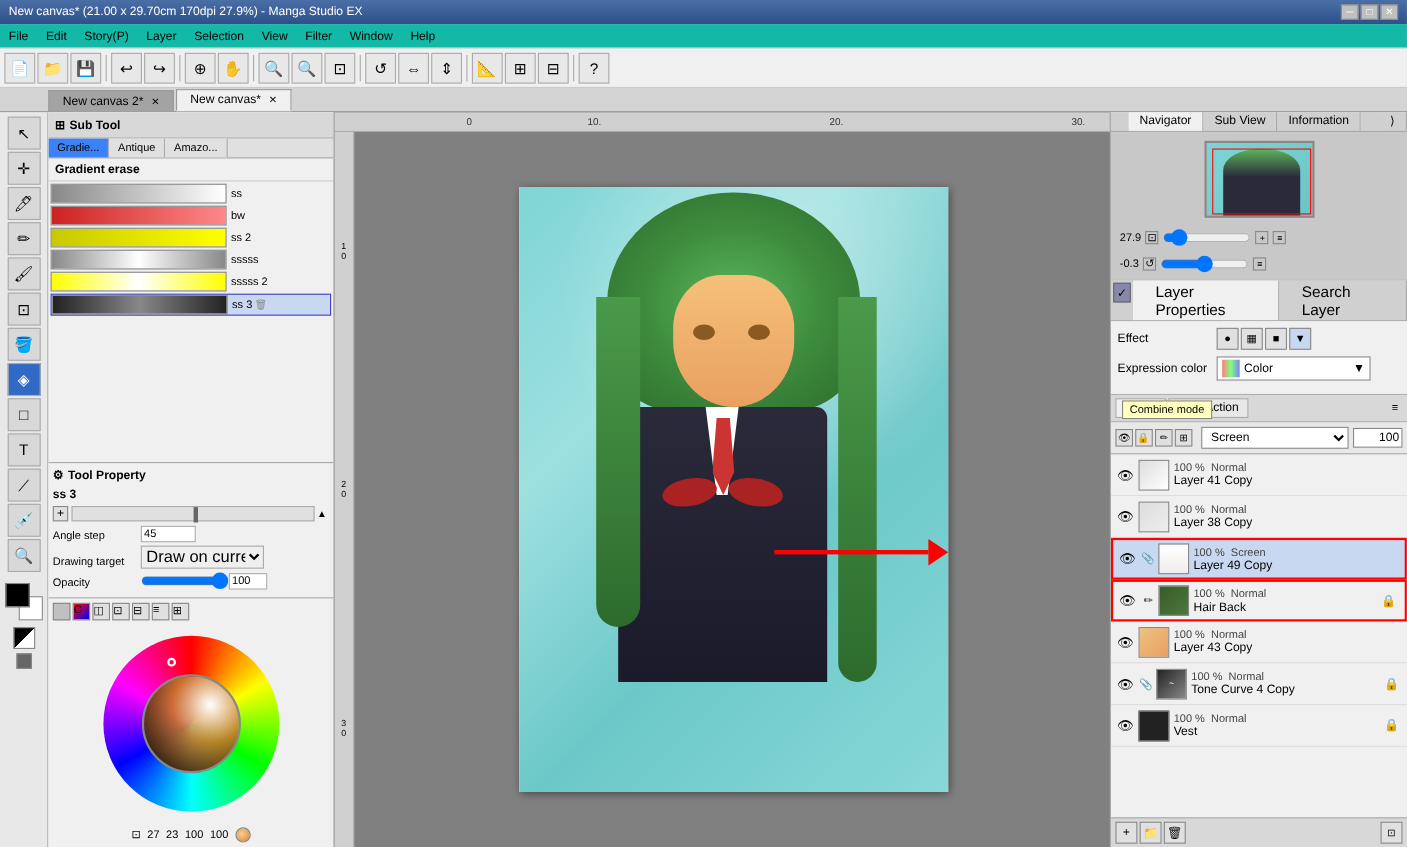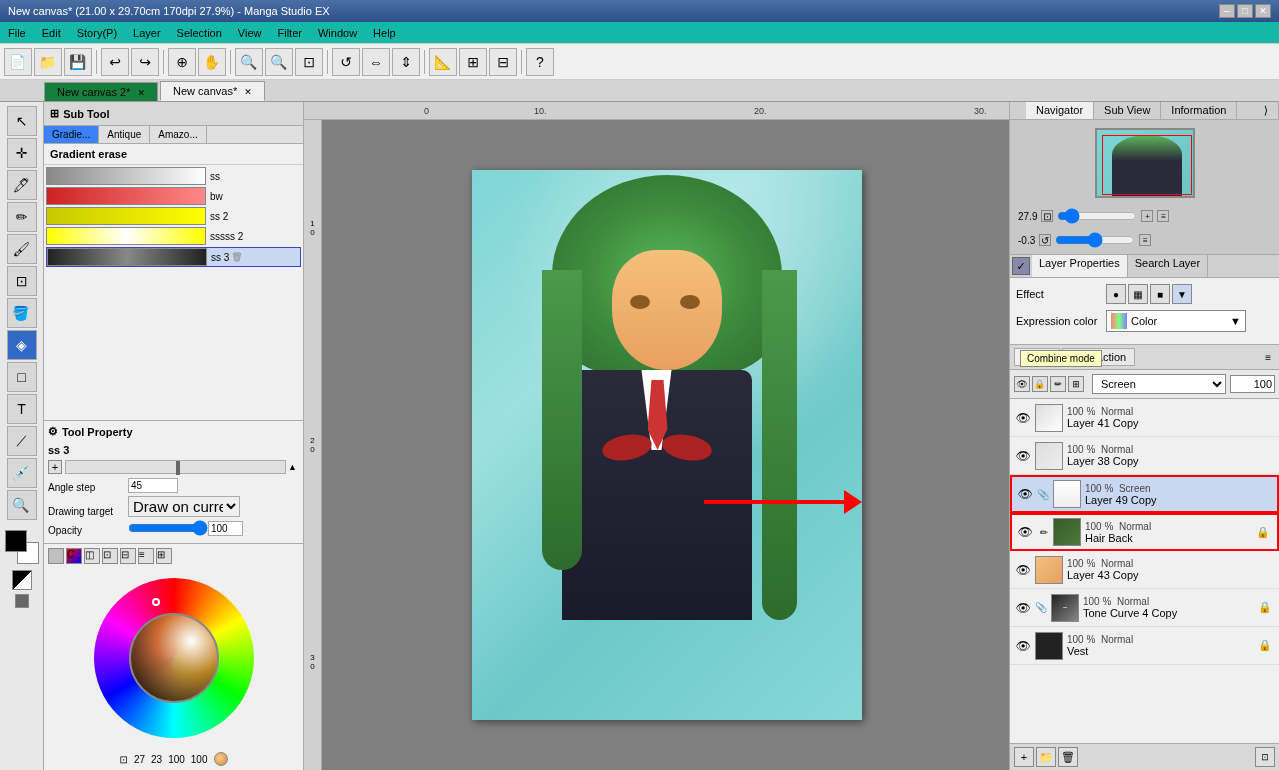--- a/index.html
+++ b/index.html
@@ -17,21 +17,21 @@
     
     #toolbar { width: 100%; height: 36px; background: #f0f0f0; border-bottom: 1px solid #ccc; display: flex; align-items: center; padding: 2px 4px; gap: 2px; }
     .tool-btn { width: 28px; height: 28px; background: #e8e8e8; border: 1px solid #aaa; display: flex; align-items: center; justify-content: center; cursor: pointer; font-size: 14px; }
     .tool-sep { width: 1px; height: 24px; background: #aaa; margin: 0 2px; }
     
     
     #main-layout { display: flex; width: 100%; height: calc(770px - 22px - 22px - 36px - 22px); }
     
     
     #tabbar { height: 22px; background: #d4d4d4; display: flex; align-items: flex-end; border-bottom: 1px solid #999; }
-    .tab { padding: 3px 12px; background: #15803d; border: 1px solid #999; border-bottom: none; cursor: pointer; font-size: 11px; margin-right: 2px; }
+    .tab { padding: 3px 12px; background: #a3a3a3; border: 1px solid #999; border-bottom: none; cursor: pointer; font-size: 11px; margin-right: 2px; }
     .tab.active { background: #f0f0f0; border-bottom: 1px solid #f0f0f0; }
     .tab-close { font-size: 9px; margin-left: 4px; }
     
     
     #left-tools { width: 44px; background: #e8e8e8; border-right: 1px solid #aaa; display: flex; flex-direction: column; align-items: center; padding-top: 4px; gap: 2px; flex-shrink: 0; }
     .ltool { width: 30px; height: 30px; background: #d8d8d8; border: 1px solid #aaa; display: flex; align-items: center; justify-content: center; cursor: pointer; font-size: 14px; }
     
     
     #sub-tool-panel { width: 260px; background: #f0f0f0; border-right: 1px solid #aaa; display: flex; flex-direction: column; flex-shrink: 0; overflow: hidden; }
     #sub-tool-header { height: 24px; background: #d8d8d8; border-bottom: 1px solid #aaa; display: flex; align-items: center; padding: 0 6px; font-size: 11px; font-weight: bold; }
@@ -72,21 +72,21 @@
     #navigator-panel { border-bottom: 1px solid #aaa; }
     #navigator-tabs { display: flex; background: #d0d0d0; border-bottom: 1px solid #aaa; padding-left: 16px; }
     .nav-tab { padding: 2px 10px; font-size: 11px; cursor: pointer; border-right: 1px solid #aaa; }
     .nav-tab.active { background: #f0f0f0; }
     #navigator-content { background: #c8c8c8; padding: 4px; display: flex; flex-direction: column; gap: 4px; }
     #nav-thumbnail { width: 100px; height: 70px; background: linear-gradient(135deg, #7ecfcf, #6bc5c5); margin: 0 auto; border: 1px solid #888; position: relative; overflow: hidden; }
     
     
     #layer-props-panel { border-bottom: 1px solid #aaa; }
     #layer-props-tabs { display: flex; background: #d0d0d0; border-bottom: 1px solid #aaa; }
-    .lp-tab { padding: 2px 7px; font-size: 11px; cursor: pointer; border-right: 1px solid #aaa; }
+    .lp-tab { padding: 2px 20px; font-size: 14px; cursor: pointer; border-right: 1px solid #aaa; }
     .lp-tab.active { background: #f0f0f0; }
     #layer-props-content { padding: 6px; background: #f0f0f0; }
     .lp-row { display: flex; align-items: center; margin-bottom: 6px; font-size: 11px; }
     .lp-label { width: 90px; }
     .effect-btns { display: flex; gap: 2px; }
     .effect-btn { width: 20px; height: 20px; border: 1px solid #888; background: #e0e0e0; display: flex; align-items: center; justify-content: center; font-size: 10px; cursor: pointer; }
     .expr-color-dropdown { display: flex; align-items: center; border: 1px solid #888; background: white; padding: 2px 4px; width: 140px; }
     .color-swatch { width: 16px; height: 16px; background: linear-gradient(to right, #ff8080, #80ff80, #8080ff); margin-right: 4px; }
     
     
@@ -241,20 +241,24 @@
       <div class="gradient-item">
         <div class="gradient-preview" style="background: linear-gradient(to right, #cc2222, #ff8888);"></div>
         <span class="gradient-label">bw</span>
       </div>
 
       <div class="gradient-item">
         <div class="gradient-preview" style="background: linear-gradient(to right, #c8c800, #ffff00);"></div>
         <span class="gradient-label">ss 2</span>
       </div>
 
+      <div class="gradient-item">
+        <div class="gradient-preview" style="background: linear-gradient(to right, #888, #fff, #888);"></div>
+        <span class="gradient-label">sssss</span>
+      </div>
 
       <div class="gradient-item">
         <div class="gradient-preview" style="background: linear-gradient(to right, #ffff00, #fff, #ffff00);"></div>
         <span class="gradient-label">sssss 2</span>
       </div>
 
       <div class="gradient-item" style="background: #c8d8f0; border: 1px solid #4040cc;">
         <div class="gradient-preview" style="background: linear-gradient(to right, #222, #888, #222);"></div>
         <span class="gradient-label">ss 3</span>
         <span style="font-size:9px; color:#888; margin-left:2px;">🗑</span>

